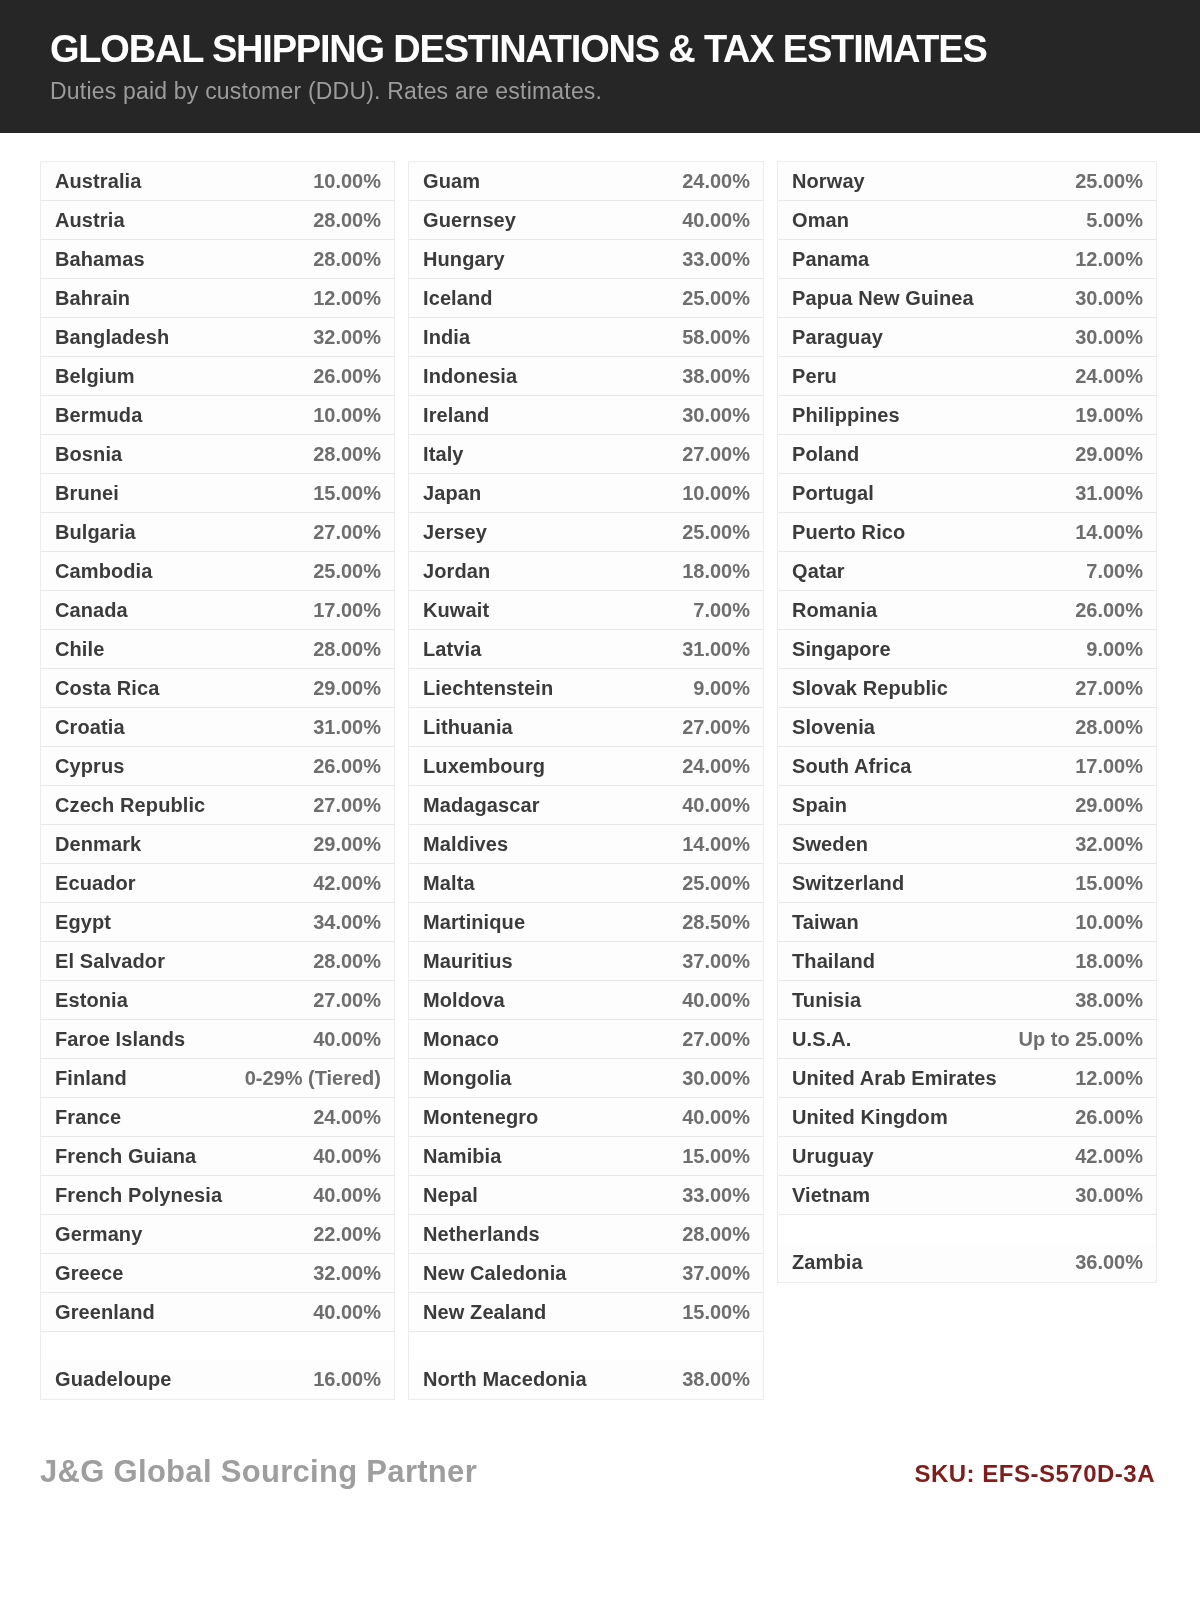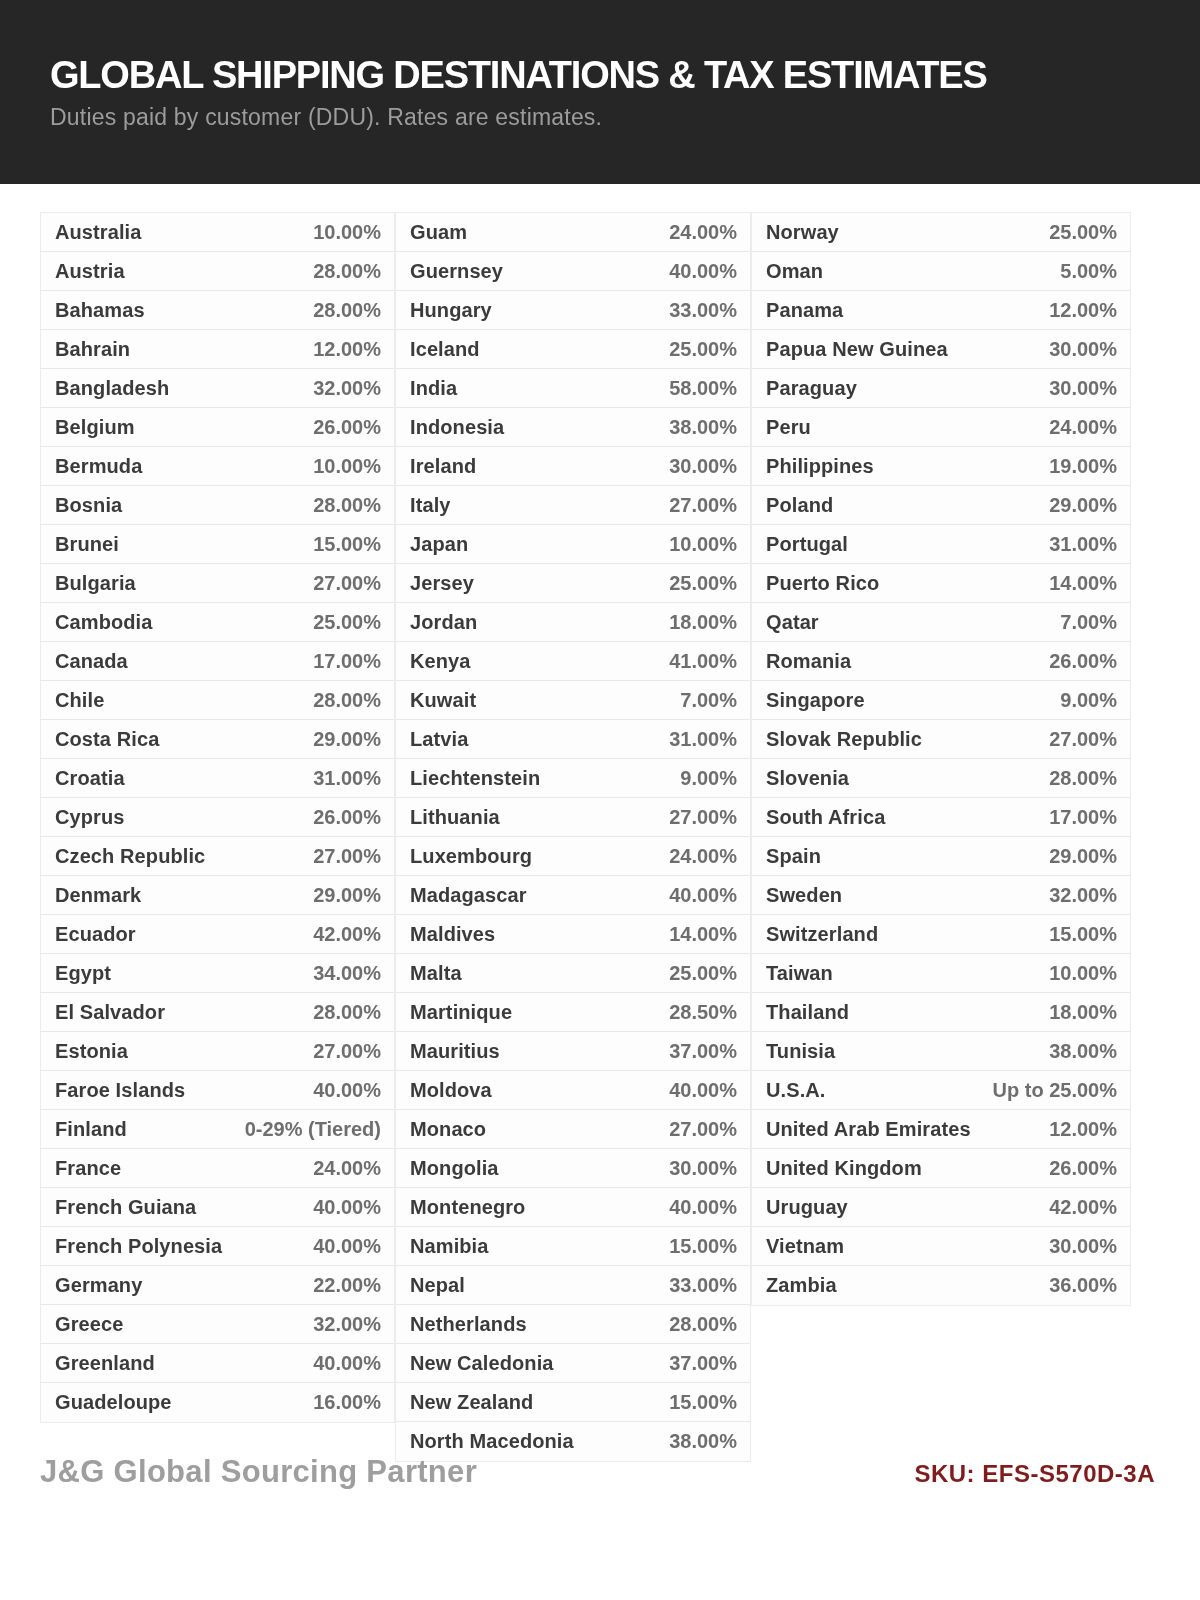--- a/index.html
+++ b/index.html
@@ -10,21 +10,21 @@
   }
   body {
     position: relative;
     width: 1200px;
     height: 1600px;
     overflow: hidden;
   }
   
   .header {
     box-sizing: border-box;
-    height: 184px;
+    height: 133px;
     background: #262626;
     padding: 0 50px;
     display: flex;
     flex-direction: column;
     justify-content: center;
     gap: 7px;
   }
   .header .title {
     color: #ffffff;
     font-size: 38px;
@@ -36,38 +36,38 @@
     color: #9c9c9c;
     font-size: 23px;
     font-weight: 400;
     letter-spacing: 0.2px;
   }
   
   .table-area {
     margin: 28px 50px 0 40px;
     display: grid;
     grid-template-columns: 355px 356px 380px;
-    column-gap: 0;
+    column-gap: 13px;
     align-items: start;
   }
   .col {
     background: #ffffff;
     border: 1px solid #ececec;
   }
   .row {
     box-sizing: border-box;
     height: 39px;
     display: flex;
     align-items: center;
     justify-content: space-between;
     padding: 0 13px 0 14px;
     border-bottom: 1px solid #e8e8e8;
     background: #fdfdfd;
   }
-  .row:last-child { border-bottom: none; }
+  .row:last-child { border-bottom: none; margin-top: 28px; }
   .country {
     color: #3b3b3b;
     font-size: 20px;
     font-weight: 700;
     letter-spacing: 0.1px;
     white-space: nowrap;
   }
   .rate {
     color: #6e6e6e;
     font-size: 20px;
@@ -272,24 +272,20 @@
       </div>
       <div class="row">
         <span class="country">Jersey</span>
         <span class="rate">25.00%</span>
       </div>
       <div class="row">
         <span class="country">Jordan</span>
         <span class="rate">18.00%</span>
       </div>
       <div class="row">
-        <span class="country">Kenya</span>
-        <span class="rate">41.00%</span>
-      </div>
-      <div class="row">
         <span class="country">Kuwait</span>
         <span class="rate">7.00%</span>
       </div>
       <div class="row">
         <span class="country">Latvia</span>
         <span class="rate">31.00%</span>
       </div>
       <div class="row">
         <span class="country">Liechtenstein</span>
         <span class="rate">9.00%</span>

